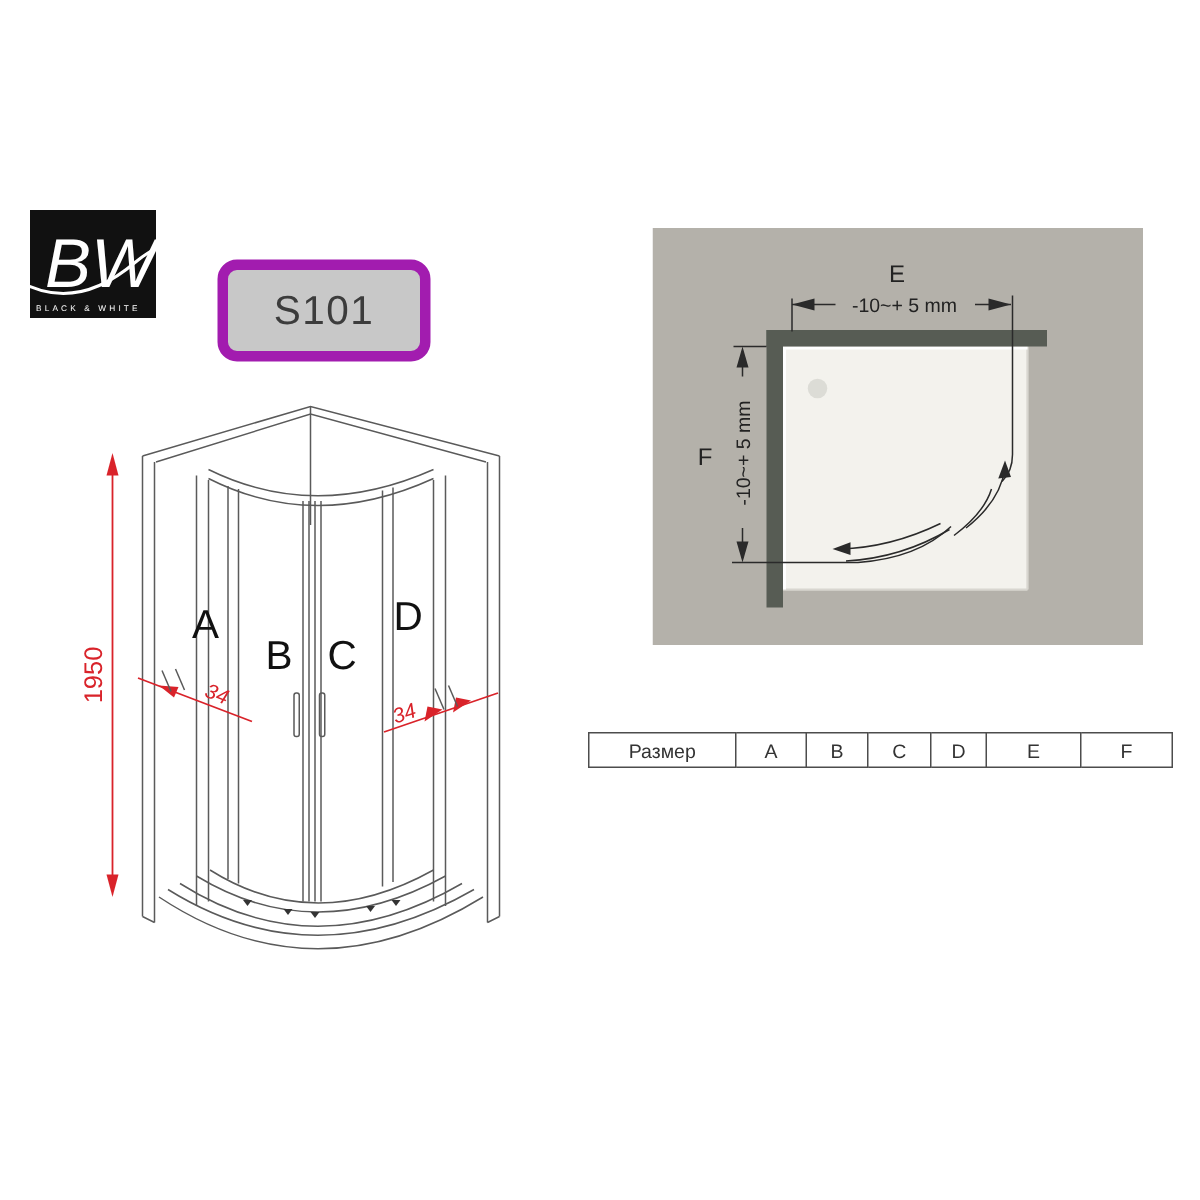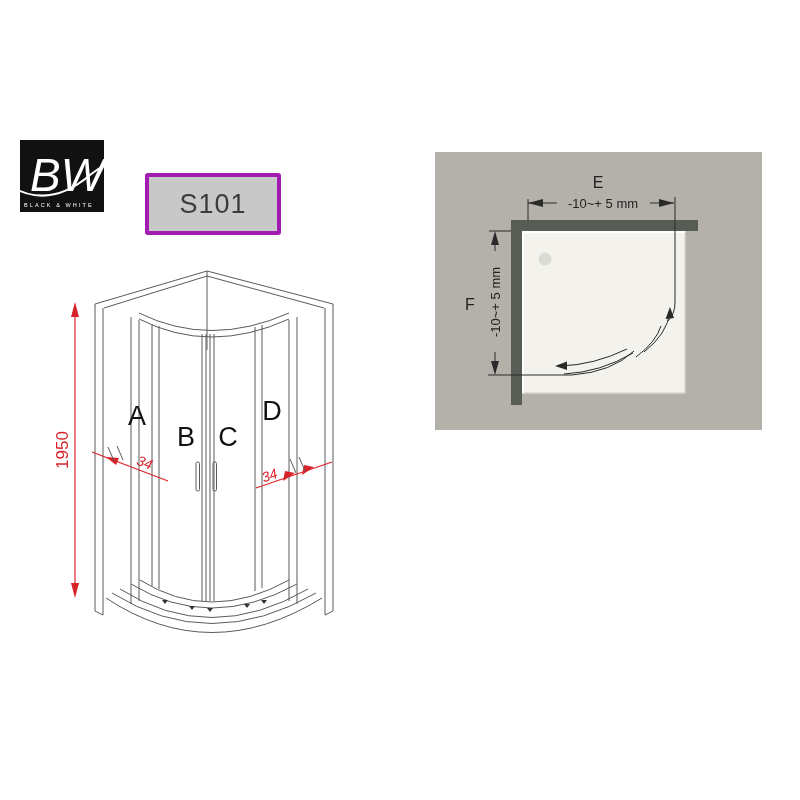--- a/index.html
+++ b/index.html
@@ -6,21 +6,21 @@
   body{
     width:800px;height:800px;position:relative;background:#ffffff;
     font-family:"Liberation Sans", sans-serif;color:#222;overflow:hidden;
   }
   .abs{position:absolute;}
   
   #logo-svg{left:10px;top:135px;width:125px;height:82px;}
   
   .model-box{
     left:145px;top:173px;width:128px;height:54px;
-    background:#c8c8c8;border:4px solid #a21caf;border-radius:3px;
+    background:#c8c8c8;border:7px solid #a21caf;border-radius:13px;
     display:flex;align-items:center;justify-content:center;
   }
   .model-box span{font-size:27px;color:#3c3c3c;letter-spacing:1px;}
   
   #front-svg{left:55px;top:235px;width:290px;height:440px;}
   #top-svg{left:435px;top:152px;width:327px;height:278px;}
   svg text{font-family:"Liberation Sans", sans-serif;}
   .lbl-big{font-size:27px;fill:#111;}
   .lbl-dim-red{fill:#d9232a;font-size:17px;}
   .lbl-34{fill:#d9232a;font-size:14px;font-style:italic;}
@@ -189,14 +189,23 @@
   <colgroup>
     <col style="width:98px">
       <col style="width:47px">
       <col style="width:41px">
       <col style="width:42px">
     <col style="width:37px">
       <col style="width:63px">
       <col style="width:61px">
   </colgroup>
   <tbody>
+      <tr>
+    <td>Размер</td>
+    <td>A</td>
+    <td>B</td>
+    <td>C</td>
+    <td>D</td>
+    <td>E</td>
+    <td>F</td>
+  </tr>
 </tbody>
   </table>
 
 </body></html>

